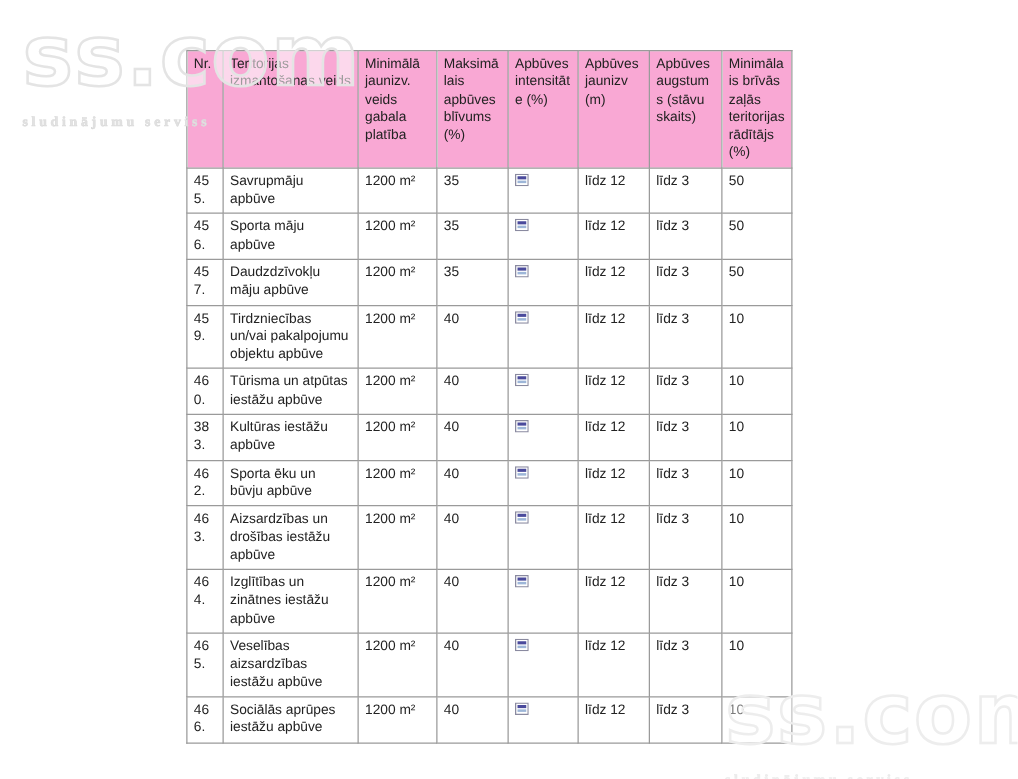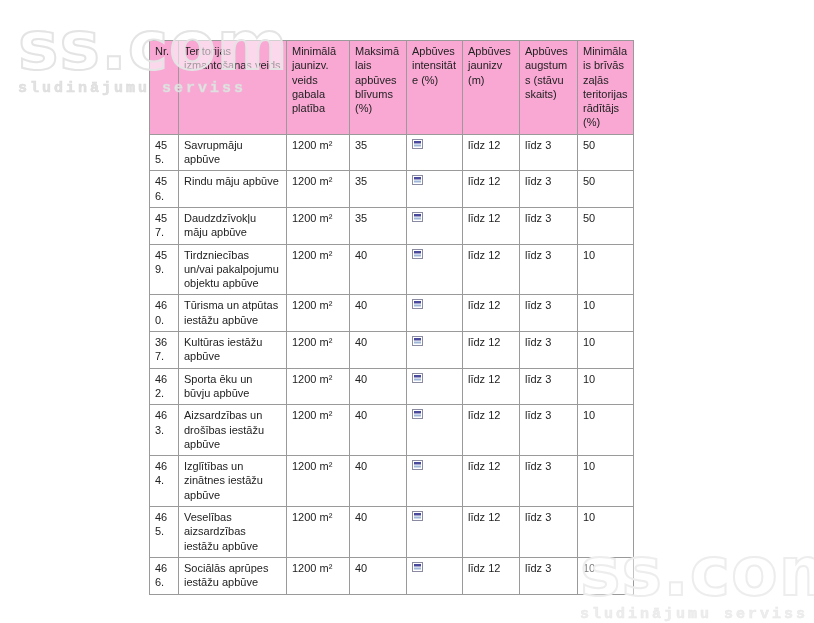--- a/index.html
+++ b/index.html
@@ -10,25 +10,25 @@
   .watermark { position: absolute; z-index: 5; pointer-events: none; line-height: 1; }
   .wm-brand {
     font-family: "DejaVu Sans", sans-serif;
     font-weight: bold;
     font-size: 68px;
     letter-spacing: 1px;
     color: rgba(255,255,255,0.55);
     -webkit-text-stroke: 2px #e4e4e4;
   }
   .wm-tagline {
-    font-family: Liberation Mono, monospace;
+    font-family: Liberation Serif, serif;
     font-weight: bold;
-    font-size: 15px;
+    font-size: 11px;
     letter-spacing: 3px;
-    margin-top: 1px;
+    margin-top: 13px;
     color: #e2e2e2;
     -webkit-text-stroke: 0.5px #dadada;
   }
   .wm-top-left  { left: 18px; top: 12px; }
   .wm-bottom-right { left: 580px; top: 538px; }
   .wm-bottom-right .wm-brand   { -webkit-text-stroke: 2px #ededed; color: rgba(255,255,255,0.4); }
   .wm-bottom-right .wm-tagline { color: #ededed; -webkit-text-stroke: 0.5px #e8e8e8; }
 
   
   table.zoning {
@@ -101,21 +101,21 @@
               <rect x="0.5" y="0.5" width="10" height="9" fill="#ffffff" stroke="#8a8aa0"></rect>
               <rect x="2" y="2" width="7" height="2.5" fill="#4a4a9c"></rect>
               <rect x="2" y="5.5" width="7" height="2" fill="#9db6d8"></rect>
             </svg></span></td>
         <td>līdz 12</td>
         <td>līdz 3</td>
         <td>50</td>
       </tr>
       <tr>
         <td>456.</td>
-        <td>Rindu māju apbūve</td>
+        <td>Sporta māju apbūve</td>
         <td>1200 m²</td>
         <td>35</td>
         <td><span class="img-icon"><svg width="11" height="10" viewBox="0 0 11 10" xmlns="http://www.w3.org/2000/svg">
               <rect x="0.5" y="0.5" width="10" height="9" fill="#ffffff" stroke="#8a8aa0"></rect>
               <rect x="2" y="2" width="7" height="2.5" fill="#4a4a9c"></rect>
               <rect x="2" y="5.5" width="7" height="2" fill="#9db6d8"></rect>
             </svg></span></td>
         <td>līdz 12</td>
         <td>līdz 3</td>
         <td>50</td>
@@ -156,21 +156,21 @@
         <td><span class="img-icon"><svg width="11" height="10" viewBox="0 0 11 10" xmlns="http://www.w3.org/2000/svg">
               <rect x="0.5" y="0.5" width="10" height="9" fill="#ffffff" stroke="#8a8aa0"></rect>
               <rect x="2" y="2" width="7" height="2.5" fill="#4a4a9c"></rect>
               <rect x="2" y="5.5" width="7" height="2" fill="#9db6d8"></rect>
             </svg></span></td>
         <td>līdz 12</td>
         <td>līdz 3</td>
         <td>10</td>
       </tr>
       <tr>
-        <td>367.</td>
+        <td>383.</td>
         <td>Kultūras iestāžu apbūve</td>
         <td>1200 m²</td>
         <td>40</td>
         <td><span class="img-icon"><svg width="11" height="10" viewBox="0 0 11 10" xmlns="http://www.w3.org/2000/svg">
               <rect x="0.5" y="0.5" width="10" height="9" fill="#ffffff" stroke="#8a8aa0"></rect>
               <rect x="2" y="2" width="7" height="2.5" fill="#4a4a9c"></rect>
               <rect x="2" y="5.5" width="7" height="2" fill="#9db6d8"></rect>
             </svg></span></td>
         <td>līdz 12</td>
         <td>līdz 3</td>

